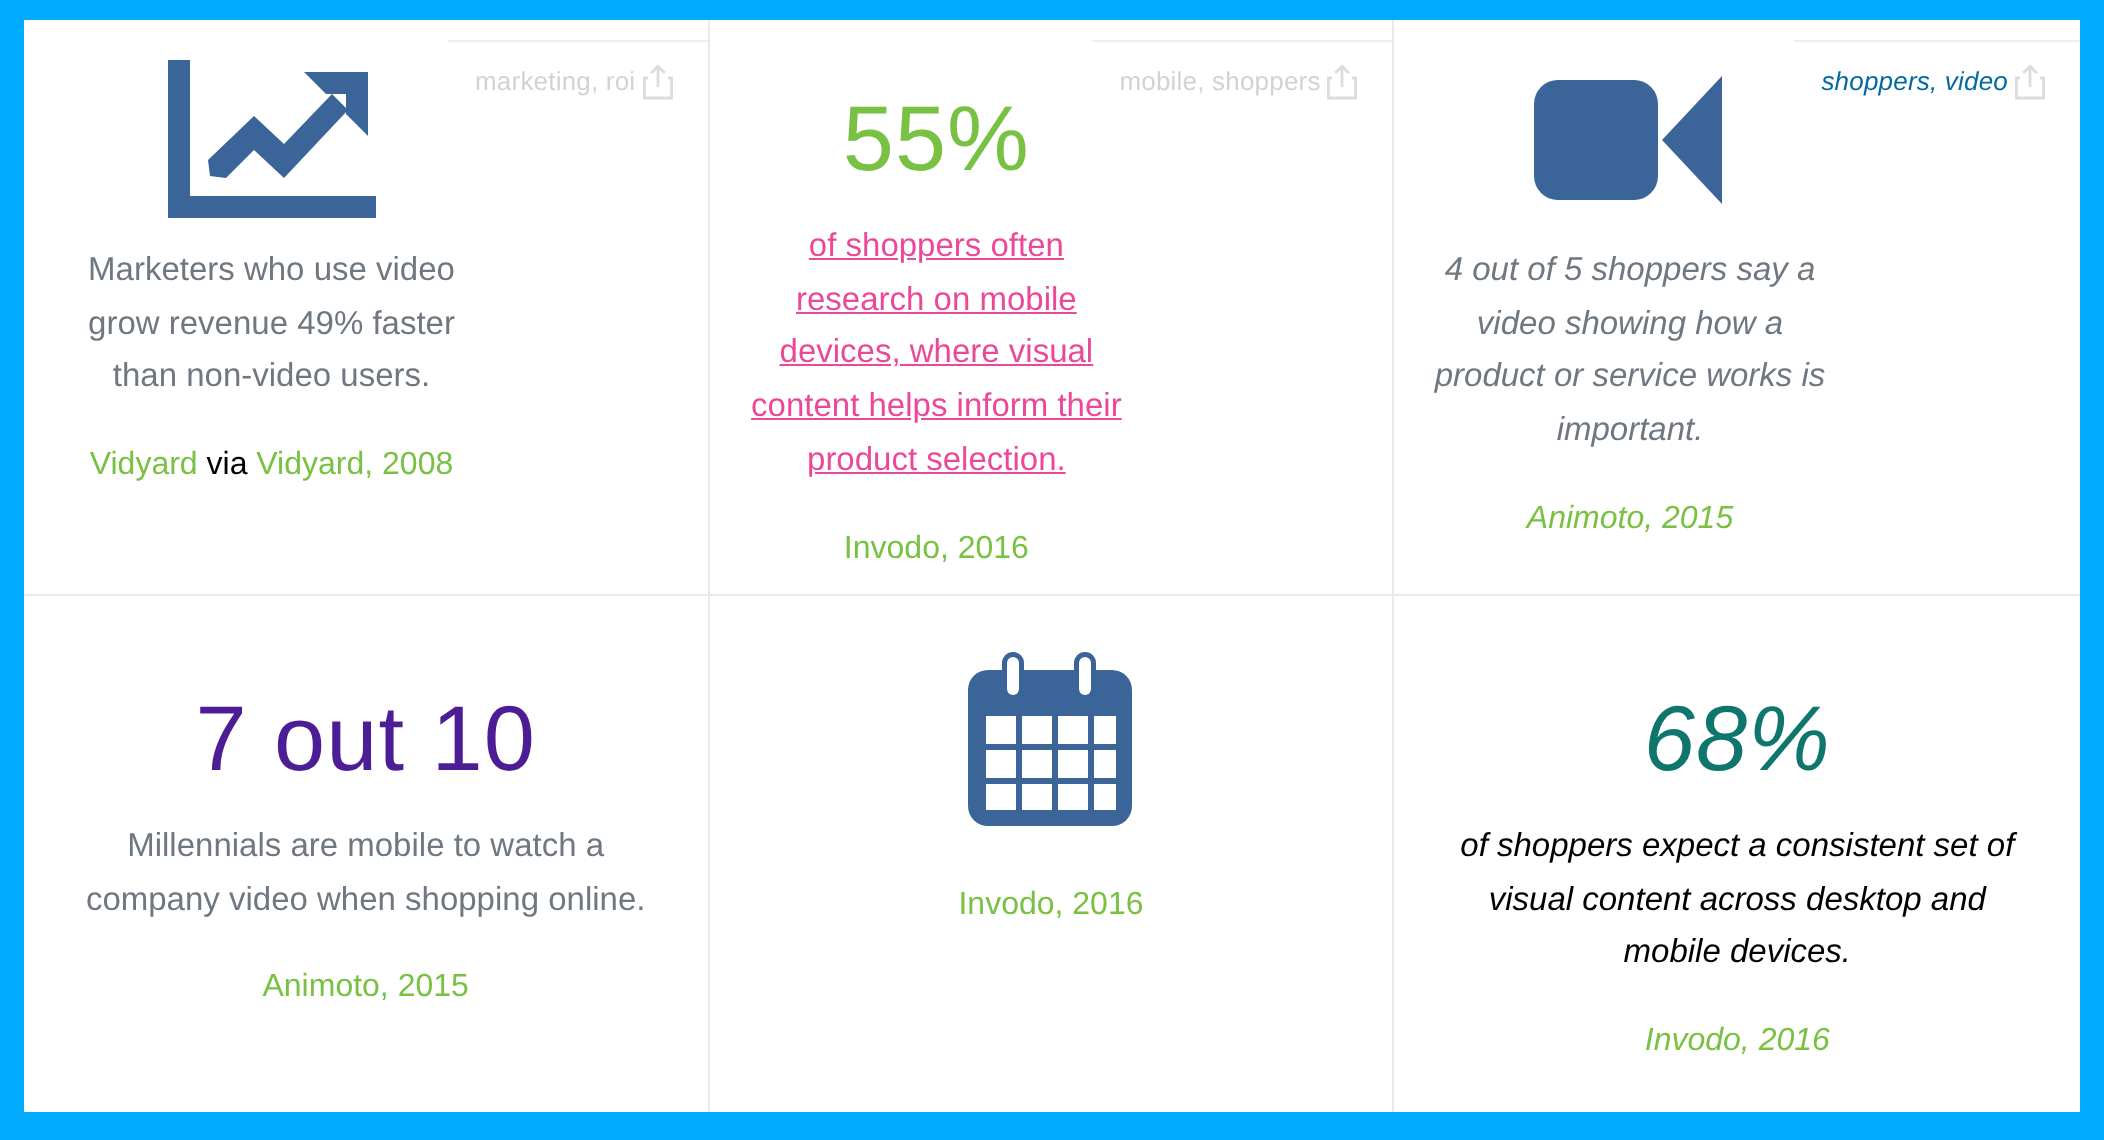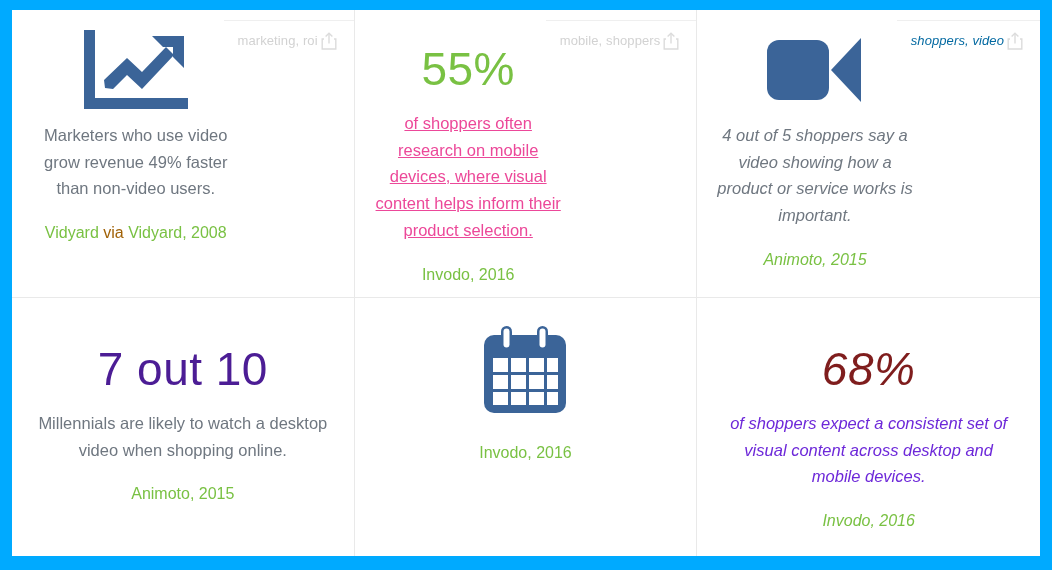--- a/index.html
+++ b/index.html
@@ -136,21 +136,21 @@
           <svg width="112" height="84" viewBox="0 0 112 84" aria-hidden="true">
             <path fill="#3b6498" d="M4 2 h11 v68 h93 v11 h-104 z"></path>
             <path fill="#3b6498" d="M25 60 L24 52 L47 30 L62 44 L86 19 L94 27 L62 61 L47 47 L33 61 Z"></path>
             <path fill="#3b6498" d="M72 8 h32 v32 l-11 -11 v-10 h-10 z"></path>
           </svg>
         </div>
         <div class="statement" style="color: rgb(111, 119, 128);">
           <span>Marketers who use video grow revenue 49% faster than non-video users.</span>
         </div>
         <div class="source" style="color: rgb(121, 193, 67);">
-          <span>Vidyard</span><span class="via" style="color: #a16207;"> via </span><span>Vidyard, 2008</span>
+          <span>Vidyard</span><span class="via" style="color: #000000;"> via </span><span>Vidyard, 2008</span>
         </div>
       </div>
       <div class="card-footer">
         <span class="tags" style="color: rgb(210, 210, 210);">marketing, roi</span>
         <span class="share-btn">
           <svg width="16" height="18" viewBox="0 0 16 18" aria-hidden="true">
             <path d="M3 7 H1.2 V17 H14.8 V7 H13" fill="none" stroke="#dcdcdc" stroke-width="1.4"></path>
             <path d="M8 1.3 V11.5" fill="none" stroke="#dcdcdc" stroke-width="1.4"></path>
             <path d="M4.6 4.5 L8 1.2 L11.4 4.5" fill="none" stroke="#dcdcdc" stroke-width="1.4"></path>
           </svg>
@@ -204,21 +204,21 @@
             <path d="M4.6 4.5 L8 1.2 L11.4 4.5" fill="none" stroke="#dcdcdc" stroke-width="1.4"></path>
           </svg>
         </span>
       </div>
     </div>
 
     <div class="card col-1 row-2">
       <div class="card-body">
         <div class="stat" style="color: #4c1d95;">7 out 10</div>
         <div class="statement" style="color: rgb(111, 119, 128);">
-          <span>Millennials are likely to watch a desktop video when shopping online.</span>
+          <span>Millennials are mobile to watch a company video when shopping online.</span>
         </div>
         <div class="source" style="color: rgb(121, 193, 67);">
           <span>Animoto, 2015</span>
         </div>
       </div>
 
     </div>
 
     <div class="card col-2 row-2">
       <div class="card-body">
@@ -247,22 +247,22 @@
         </div>
         <div class="source" style="color: rgb(121, 193, 67);">
           <span>Invodo, 2016</span>
         </div>
       </div>
 
     </div>
 
     <div class="card col-3 row-2">
       <div class="card-body">
-        <div class="stat" style="color: #7f1d1d;">68%</div>
-        <div class="statement" style="color: #6d28d9;">
+        <div class="stat" style="color: #0f766e;">68%</div>
+        <div class="statement" style="color: #000000;">
           <span>of shoppers expect a consistent set of visual content across desktop and mobile devices.</span>
         </div>
         <div class="source" style="color: rgb(121, 193, 67);">
           <span>Invodo, 2016</span>
         </div>
       </div>
 
     </div>
 
   </div>

